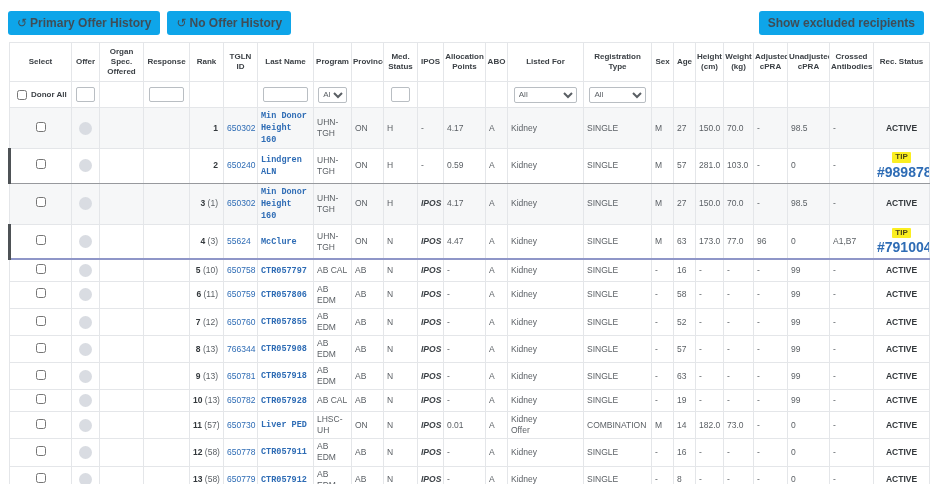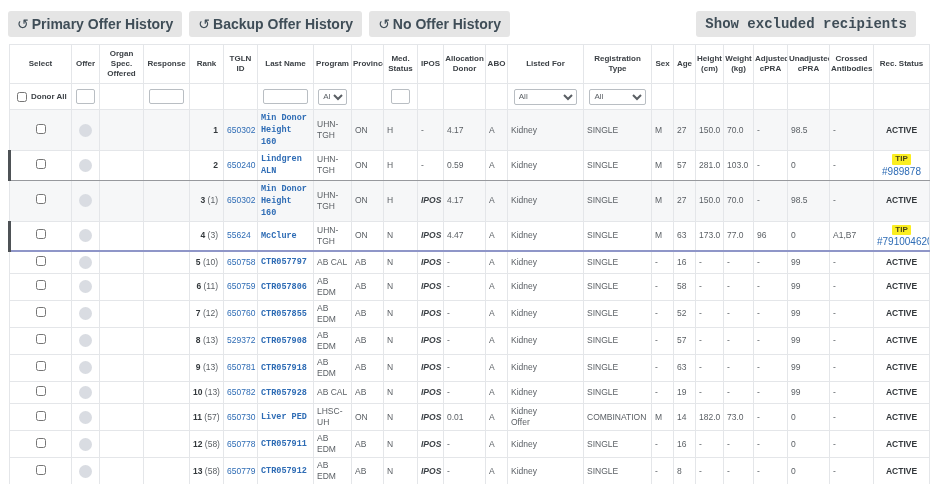--- a/index.html
+++ b/index.html
@@ -16,33 +16,33 @@
     font-size: 10px;
     font-weight: bold;
     color: #2f3338;
     letter-spacing: .2px;
     padding: 3px 0 5px 0;
     border-bottom: 1px solid #d9dde0;
   }
 
   .toolbar { display: flex; align-items: center; margin: 7px 0 7px 0; }
   .hist-btn, .show-btn {
-    background: #e5e5e5;
+    background: #0ea5e9;
     border: 0;
     border-radius: 3px;
     color: #3f4d57;
-    font-size: 14px;
+    font-size: 12px;
     font-weight: bold;
     font-family: inherit;
     padding: 5px 9px;
     margin-right: 7px;
     cursor: pointer;
     white-space: nowrap;
   }
-  .show-btn { margin-right: 12px; margin-left: auto; font-family: Liberation Mono, monospace; }
+  .show-btn { margin-right: 4px; margin-left: auto; }
   .hist-ic { margin-right: 3px; font-weight: normal; }
 
   table {
     border-collapse: collapse;
     table-layout: fixed;
     width: 920px;
   }
   th, td {
     border: 1px solid #e4e6e9;
     font-size: 8.5px;
@@ -118,38 +118,35 @@
   .ipos { font-style: italic; font-weight: bold; color: #3c4146; }
   .tip-badge {
     display: inline-block;
     background: #fbee21;
     color: #4a4418;
     font-weight: bold;
     font-size: 8px;
     padding: 0 3px;
     border-radius: 1px;
   }
-  .tipref { font-size: 10px; font-weight: normal; }
+  .tipref { font-size: 14px; font-weight: bold; }
   tbody td b { color: #33383c; }
 
   .footer { margin-top: 2px; padding: 2px 0 4px 2px; border-left: 1px solid #d9dde0; }
   .with-sel { font-size: 10px; font-weight: bold; color: #2f3338; margin: 3px 0 6px 4px; }
 </style>
 </head>
 <body>
 
 <div class="page">
 
 
   <div class="toolbar">
     <button class="hist-btn">
       <span class="hist-ic">↺</span><span>Primary Offer History</span>
-    </button>
-    <button class="hist-btn">
-      <span class="hist-ic">↺</span><span>Backup Offer History</span>
     </button>
     <button class="hist-btn">
       <span class="hist-ic">↺</span><span>No Offer History</span>
     </button>
     <button class="show-btn">Show excluded recipients</button>
   </div>
 
   <table>
     <colgroup>
         <col style="width: 62px;">
@@ -182,21 +179,21 @@
           <th>Offer</th>
           <th>Organ Spec. Offered</th>
           <th>Response</th>
           <th>Rank</th>
           <th>TGLN ID</th>
           <th>Last Name</th>
           <th>Program</th>
           <th>Province</th>
           <th>Med. Status</th>
           <th>IPOS</th>
-          <th>Allocation Donor</th>
+          <th>Allocation Points</th>
           <th>ABO</th>
           <th>Listed For</th>
           <th>Registration Type</th>
           <th>Sex</th>
           <th>Age</th>
           <th>Height (cm)</th>
           <th>Weight (kg)</th>
           <th>Adjusted cPRA</th>
           <th>Unadjusted cPRA</th>
           <th>Crossed Antibodies</th>
@@ -422,21 +419,21 @@
           <td>99</td>
           <td>-</td>
           <td class="center"><b>ACTIVE</b></td>
         </tr>
         <tr>
           <td class="center"><input type="checkbox" style=""></td>
           <td class="center"><span class="circle"></span></td>
           <td></td>
           <td></td>
           <td class="rank"><b>8</b> (13)</td>
-          <td><a href="#" class="link">529372</a></td>
+          <td><a href="#" class="link">766344</a></td>
           <td><a href="#" class="link b">CTR057908</a></td>
           <td>AB EDM</td>
           <td>AB</td>
           <td>N</td>
           <td><span class="ipos">IPOS</span></td>
           <td>-</td>
           <td>A</td>
           <td>
             <div>Kidney</div>
           </td>

